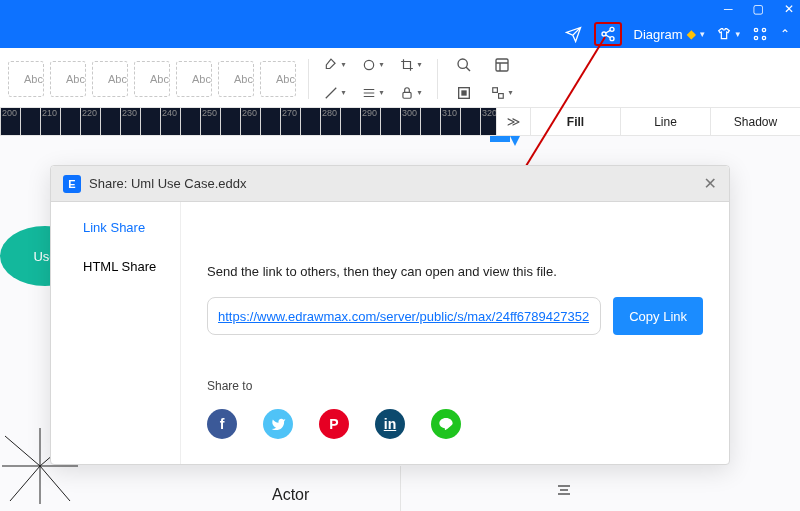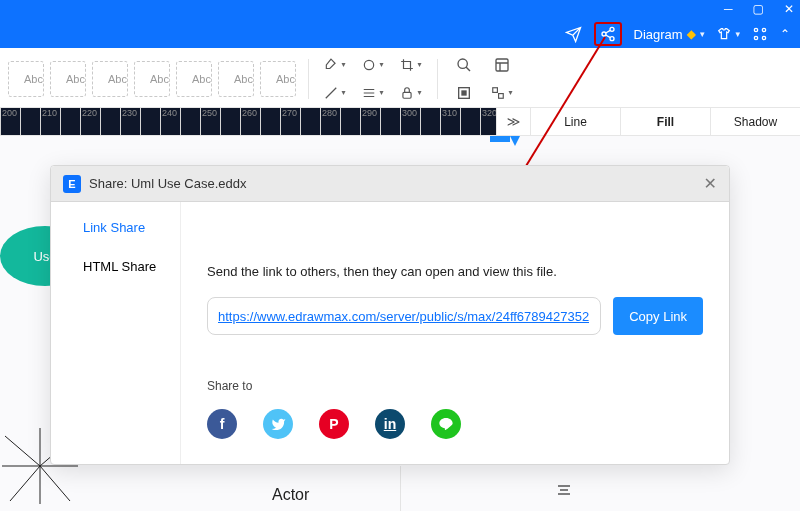--- a/index.html
+++ b/index.html
@@ -226,25 +226,25 @@
         <div class="tick">290</div>
         <div class="tick"></div>
         <div class="tick">300</div>
         <div class="tick"></div>
         <div class="tick">310</div>
         <div class="tick"></div>
         <div class="tick">320</div>
       </div>
   </div>
   <div class="expand-btn">≫</div>
+  <div class="side-tab active">
+      <span>Fill</span>
+    </div>
   <div class="side-tab">
       <span>Line</span>
-    </div>
-  <div class="side-tab active">
-      <span>Fill</span>
     </div>
   <div class="side-tab">
       <span>Shadow</span>
     </div>
 </div>
 
 <div class="canvas">
   <svg style="position:absolute;left:490px;top:0;width:60px;height:40px">
       <path d="M20 0 L30 0 L25 10 Z" fill="#1b8cff"></path>
       <rect x="0" y="0" width="20" height="6" fill="#1b8cff"></rect>

